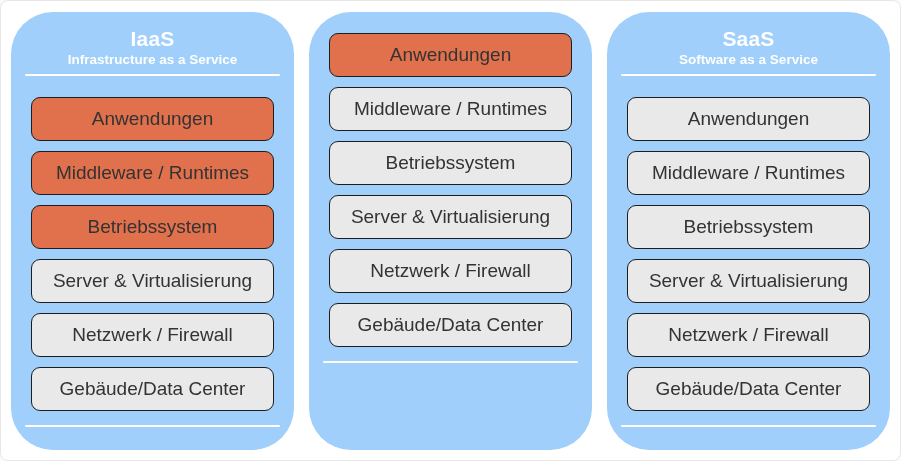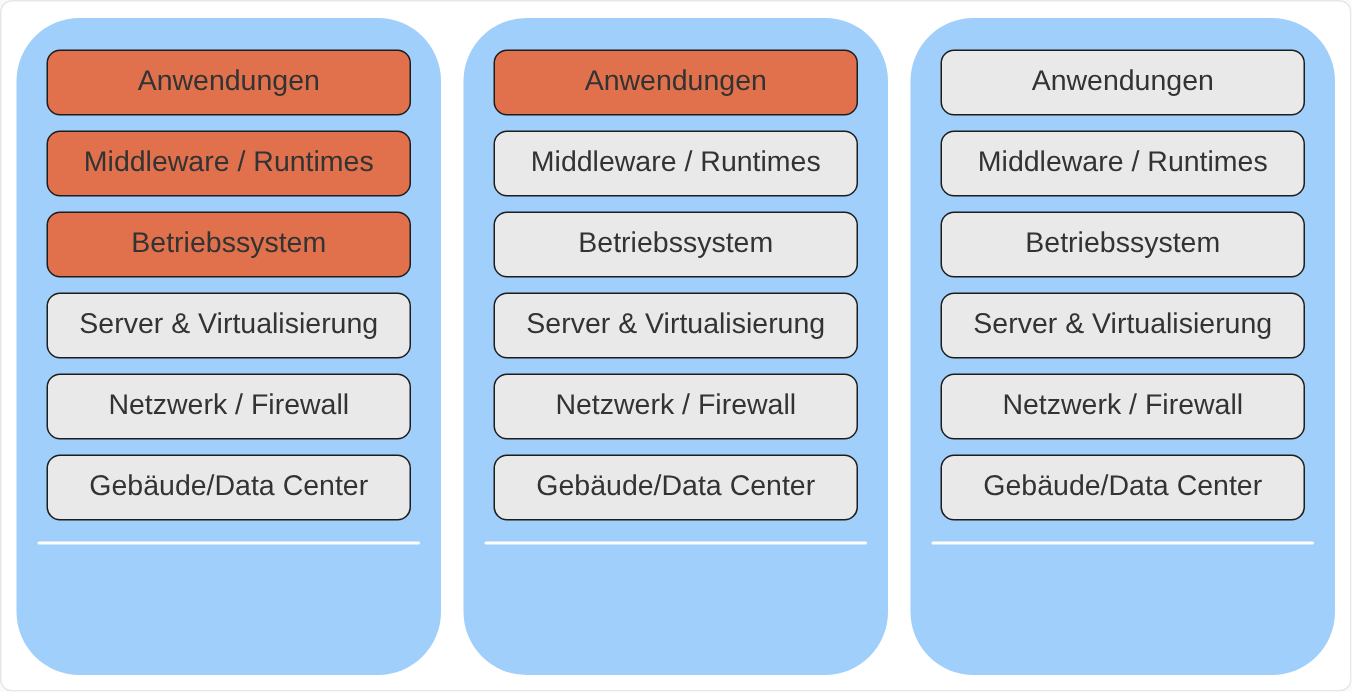--- a/index.html
+++ b/index.html
@@ -75,20 +75,25 @@
     margin-top: 14px;
   }
 </style>
 </head>
 <body>
 
 <div class="frame">
   <div class="diagram">
 
     <div class="pillar">
+      <div class="pillar-header">
+        <div class="acronym">IaaS</div>
+        <div class="subtitle">Infrastructure as a Service</div>
+        <div class="rule"></div>
+      </div>
       <div class="layers">
         <div class="layer-box managed">Anwendungen</div>
         <div class="layer-box managed">Middleware / Runtimes</div>
         <div class="layer-box managed">Betriebssystem</div>
         <div class="layer-box">Server &amp; Virtualisierung</div>
         <div class="layer-box">Netzwerk / Firewall</div>
         <div class="layer-box">Gebäude/Data Center</div>
       </div>
       <div class="rule bottom-rule"></div>
     </div>
@@ -99,20 +104,25 @@
         <div class="layer-box">Middleware / Runtimes</div>
         <div class="layer-box">Betriebssystem</div>
         <div class="layer-box">Server &amp; Virtualisierung</div>
         <div class="layer-box">Netzwerk / Firewall</div>
         <div class="layer-box">Gebäude/Data Center</div>
       </div>
       <div class="rule bottom-rule"></div>
     </div>
 
     <div class="pillar">
+      <div class="pillar-header">
+        <div class="acronym">SaaS</div>
+        <div class="subtitle">Software as a Service</div>
+        <div class="rule"></div>
+      </div>
       <div class="layers">
         <div class="layer-box">Anwendungen</div>
         <div class="layer-box">Middleware / Runtimes</div>
         <div class="layer-box">Betriebssystem</div>
         <div class="layer-box">Server &amp; Virtualisierung</div>
         <div class="layer-box">Netzwerk / Firewall</div>
         <div class="layer-box">Gebäude/Data Center</div>
       </div>
       <div class="rule bottom-rule"></div>
     </div>

